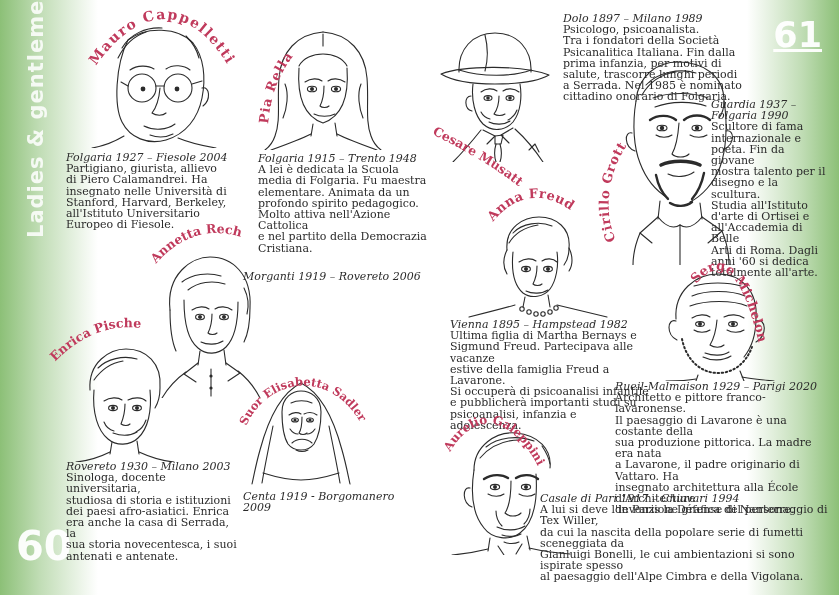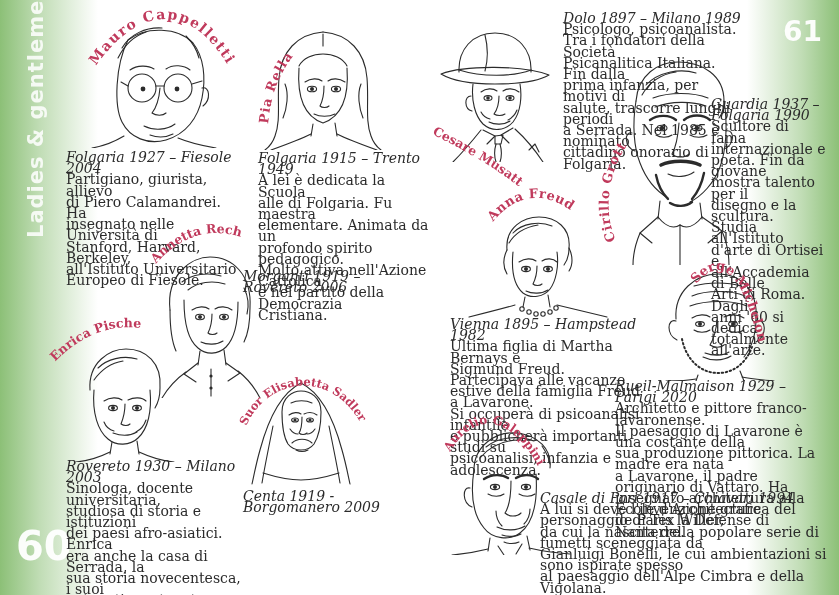--- a/index.html
+++ b/index.html
@@ -20,24 +20,24 @@
   .strip-label{
     position:absolute;left:24px;top:238px;transform:rotate(-90deg);
     transform-origin:left top;white-space:nowrap;
     font-family:"DejaVu Sans",sans-serif;font-weight:bold;font-size:21px;
     letter-spacing:1px;color:rgba(255,255,255,.85);
   }
   .pagenum{
     position:absolute;font-family:"DejaVu Sans",sans-serif;font-weight:bold;
     color:rgba(255,255,255,.95);line-height:1;
   }
-  .pagenum.right{right:17px;top:18px;font-size:28px;}
+  .pagenum.right{right:17px;top:18px;font-size:35px;text-decoration:underline;}
   .pagenum.left{left:16px;top:526px;font-size:40px;}
   
-  .bio{position:absolute;font-size:14px;line-height:11.2px;color:var(--ink);}
+  .bio{position:absolute;font-size:11px;line-height:11.2px;color:var(--ink);}
   .bio .dates{font-style:italic;white-space:pre-line;}
   .bio .body{white-space:pre-line;}
   
   .namesvg{position:absolute;overflow:visible;}
   .pname{font-family:"DejaVu Serif",serif;font-weight:bold;fill:var(--name-red);font-size:13px;letter-spacing:.4px;}
   
   .portrait{position:absolute;}
   .portrait path,.portrait ellipse,.portrait circle{fill:none;stroke:var(--ink);stroke-width:1.1;stroke-linecap:round;stroke-linejoin:round;}
   .portrait .fill{fill:var(--ink);stroke:none;}
   .portrait .thick{stroke-width:2.4;}
@@ -110,23 +110,23 @@
     <path d="M60,98 L58,110"></path>
       <path d="M82,97 L84,110"></path>
     <path d="M58,108 C46,114 32,119 18,124"></path>
       <path d="M84,108 C96,114 110,119 124,124"></path>
   </svg>
   <svg class="namesvg" style="left:258px;top:12px" width="105" height="125">
     <path id="arc1" d="M10,112 C14,64 40,20 96,6" fill="none" stroke="none"></path>
     <text class="pname" style="letter-spacing:1px"><textPath href="#arc1">Pia Rella</textPath></text>
   </svg>
   <div class="bio" style="left:258px;top:153px;width:175px">
-    <div class="dates">Folgaria 1915 – Trento 1949</div>
+    <div class="dates">Folgaria 1915 – Trento 1948</div>
     <div class="body">A lei è dedicata la Scuola
-alle di Folgaria. Fu maestra
+media di Folgaria. Fu maestra
 elementare. Animata da un
 profondo spirito pedagogico.
 Molto attiva nell'Azione Cattolica
 e nel partito della Democrazia
 Cristiana.</div>
   </div>
 
   <svg class="portrait" style="left:425px;top:22px" width="140" height="140" viewBox="0 0 140 140">
     <path d="M16,52 C40,43 98,43 124,53 C112,60 94,62 70,62 C46,62 26,58 16,52"></path>
     <path d="M34,50 C33,28 47,11 70,11 C93,11 107,28 106,50"></path>

